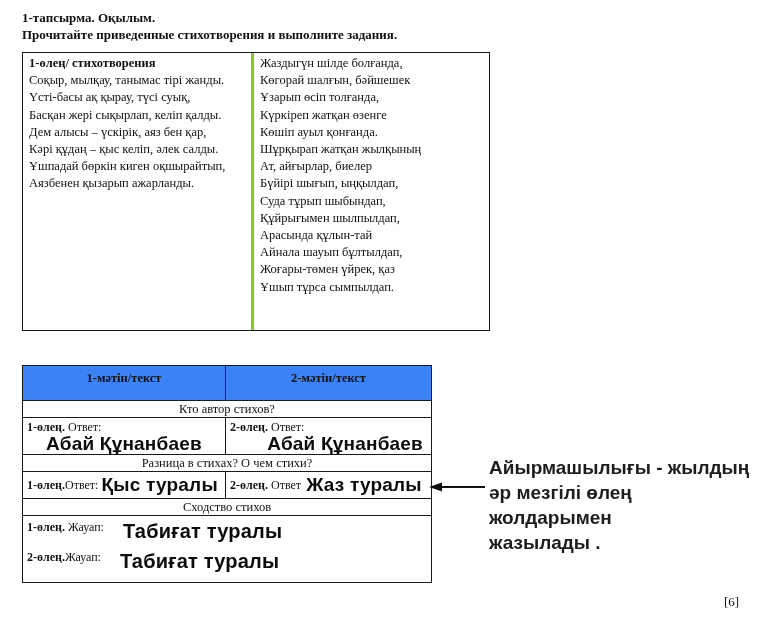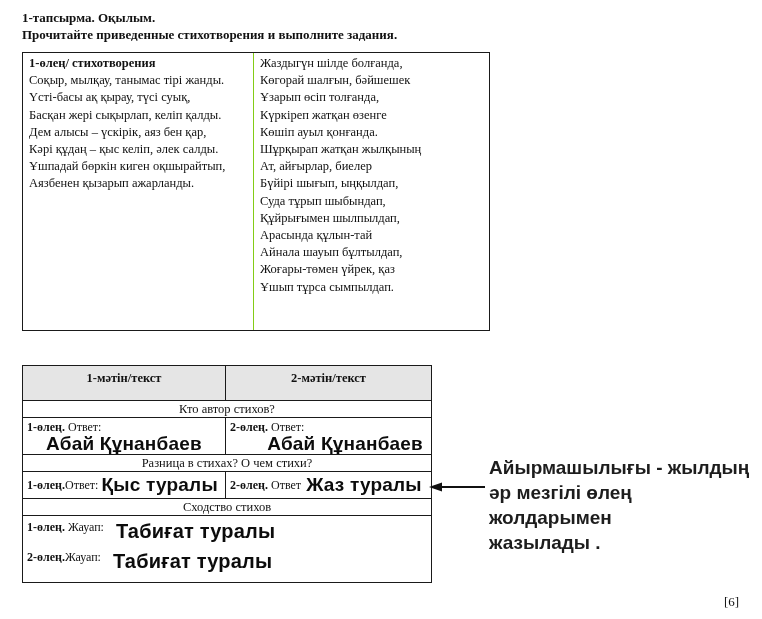--- a/index.html
+++ b/index.html
@@ -10,21 +10,21 @@
   .title-line1 { position:absolute; left:22px; top:10px; font-size:13px; font-weight:bold; }
   .title-line2 { position:absolute; left:22px; top:27px; font-size:13px; font-weight:bold; }
 
   
   .poems {
     position:absolute; left:22px; top:52px; width:468px; height:279px;
     border:1px solid #1a1a1a; display:flex; box-sizing:border-box;
     font-size:12.5px; line-height:17.2px;
   }
   .poem-col { padding:2px 6px; box-sizing:border-box; }
-  .poem-col.first  { width:231px; border-right:1px solid #84cc16; }
+  .poem-col.first  { width:231px; border-right:3px solid #84cc16; }
   .poem-col.second { flex:1; }
   .poem-header { font-weight:bold; }
 
   
   .t2 {
     position:absolute; left:22px; top:365px; width:410px;
     border:1px solid #1a1a1a; box-sizing:border-box; font-size:12.5px;
     background:#fff;
   }
   .t2 .row { border-top:1px solid #1a1a1a; box-sizing:border-box; }
@@ -47,21 +47,21 @@
   .arow1 .ans-c { text-align:center; margin-top:-2px; }
   .arow1 .ans-r { text-align:right; padding-right:4px; margin-top:-2px; }
   .arow2 { display:flex; height:27px; }
   .arow2 .cell { display:flex; align-items:center; padding:0 4px; box-sizing:border-box; }
   .arow2 .cl { width:203px; border-right:1px solid #1a1a1a; }
   .arow2 .cr { flex:1; }
   .arow2 .big { flex:1; text-align:center; }
   .lastcell { height:67px; padding:4px 4px; }
   .ansline { display:flex; align-items:flex-start; }
   .ansline + .ansline { margin-top:7px; }
-  .ansline .big { margin-left:12px; font-size:20px; }
+  .ansline .big { margin-left:19px; font-size:20px; }
 
   
   .annotation {
     position:absolute; left:489px; top:455px; width:270px;
     font-family:"Liberation Sans", sans-serif; font-weight:700;
     font-size:19px; line-height:25px; color:#1d1d1d;
   }
   .arrow { position:absolute; left:429px; top:479px; }
   .pagenum { position:absolute; left:724px; top:594px; font-size:13px; }
 </style>
@@ -100,21 +100,21 @@
           <div>Құйрығымен шылпылдап,</div>
           <div>Арасында құлын-тай</div>
           <div>Айнала шауып бұлтылдап,</div>
           <div>Жоғары-төмен үйрек, қаз</div>
           <div>Ұшып тұрса сымпылдап.</div>
         </div>
     </div>
   </div>
 
   <div class="t2">
-    <div class="row t2-hdr" style="background: #e5e5e5;">
+    <div class="row t2-hdr" style="background: #3b82f6;">
       <div class="c cl">1-мәтін/текст</div>
       <div class="c cr">2-мәтін/текст</div>
     </div>
 
     <div class="row qrow">Кто автор стихов?</div>
 
     <div class="row arow1">
       <div class="cell cl">
         <div class="lbl"><b>1-өлең.</b><span> Ответ:</span></div>
         <div class="big ans-c">Абай Құнанбаев</div>

